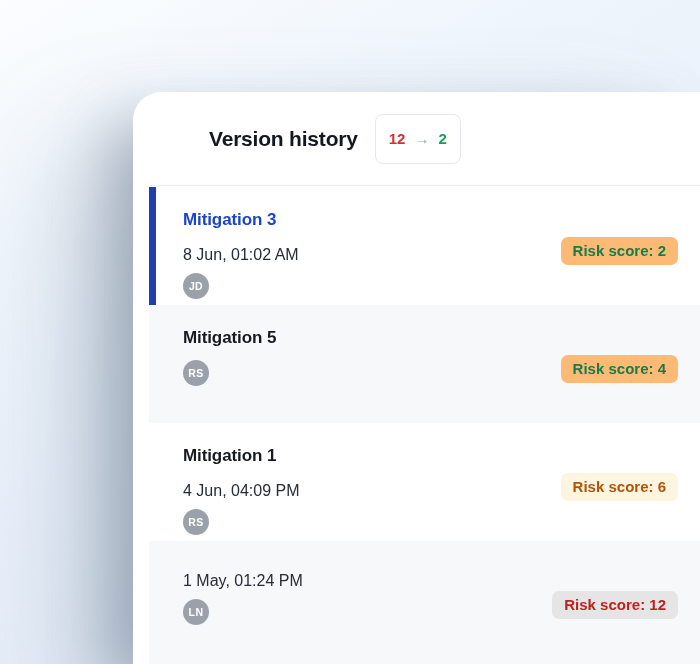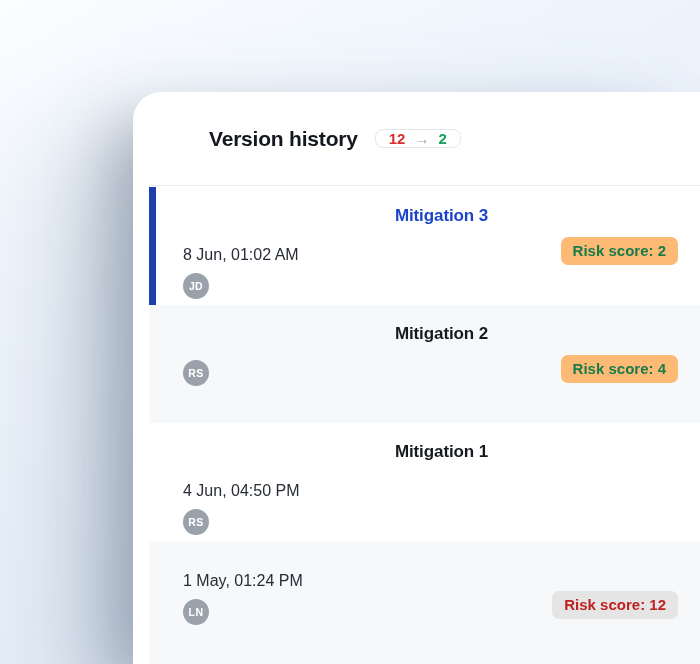--- a/index.html
+++ b/index.html
@@ -28,21 +28,21 @@
     gap: 17px;
   }
   .panel-title {
     font-size: 21px; font-weight: 700; color: #14171f;
     letter-spacing: -0.2px;
   }
   .score-pill {
     display: inline-flex; align-items: center; gap: 9px;
     border: 1px solid #e4e8ee; border-radius: 8px;
     background: #ffffff;
-    height: 19px; padding: 0 13px;
+    height: 50px; padding: 0 13px;
     font-size: 15px; font-weight: 600;
   }
   .score-from { color: #d92e2e; }
   .score-arrow { color: #9ca6b2; font-size: 15px; font-weight: 400; }
   .score-to { color: #13a259; }
 
   .header-divider {
     position: absolute; left: 16px; right: 0; top: 93px;
     height: 1px; background: #e9ecf1;
   }
@@ -60,21 +60,20 @@
   .entry.last { height: 130px; }
 
   .selected-bar {
     position: absolute; left: 0; top: 0; bottom: 0; width: 7px;
     background: #1e40af;
   }
 
   .entry-title-line {
     display: flex; align-items: center; gap: 28px;
     height: 28px;
-    flex-direction: column;
   }
   .entry-title {
     font-size: 17px; font-weight: 700; color: #16191f;
     letter-spacing: -0.1px;
   }
   .entry.selected .entry-title { color: #1b44c8; }
 
   .tag {
     display: inline-flex; align-items: center;
     height: 27px; padding: 0 12px;
@@ -133,32 +132,33 @@
       <div class="entry-title-line">
         <span class="entry-title">Mitigation 3</span>
       </div>
       <div class="entry-date">8 Jun, 01:02 AM</div>
       <div class="avatar">JD</div>
       <div class="risk-badge green">Risk score: 2</div>
     </div>
 
     <div class="entry shaded">
       <div class="entry-title-line">
-        <span class="entry-title">Mitigation 2</span>
+        <span class="entry-title">Mitigation 5</span>
       </div>
       <div class="avatar">RS</div>
       <div class="risk-badge green">Risk score: 4</div>
     </div>
 
     <div class="entry">
       <div class="entry-title-line">
         <span class="entry-title">Mitigation 1</span>
       </div>
-      <div class="entry-date">4 Jun, 04:50 PM</div>
+      <div class="entry-date">4 Jun, 04:09 PM</div>
       <div class="avatar">RS</div>
+      <div class="risk-badge yellow">Risk score: 6</div>
     </div>
 
     <div class="entry shaded last">
       <div class="entry-date">1 May, 01:24 PM</div>
       <div class="avatar">LN</div>
       <div class="risk-badge red">Risk score: 12</div>
     </div>
 
   </div>
 </div>

